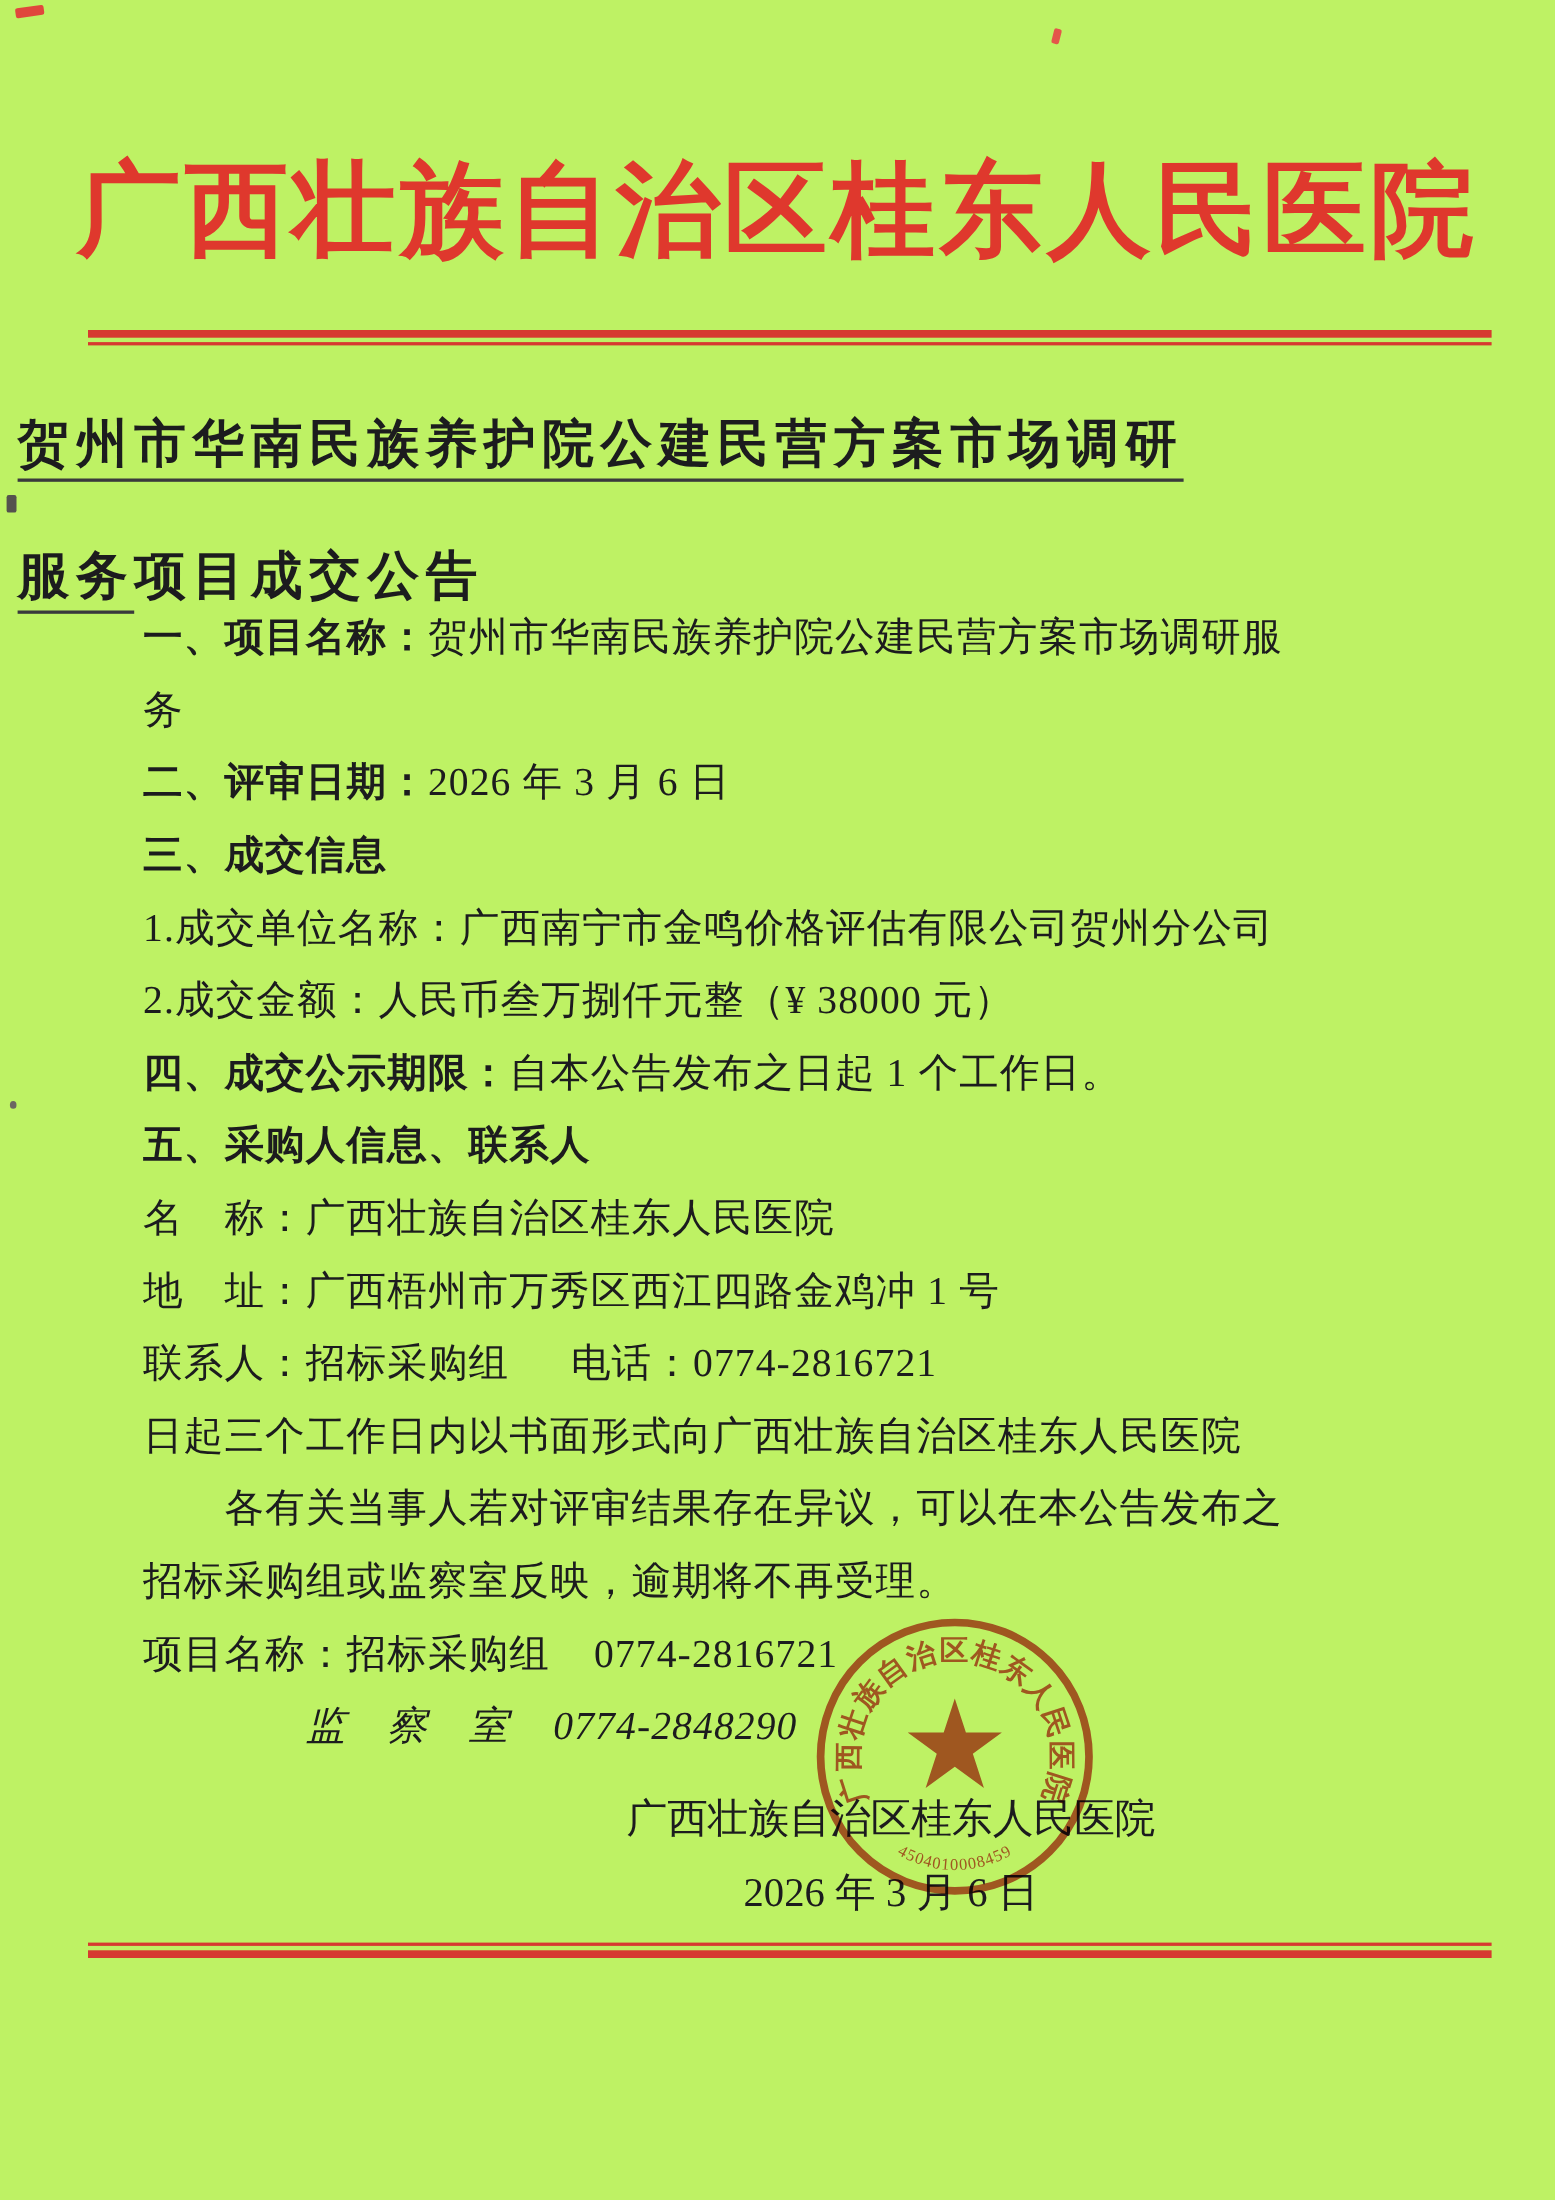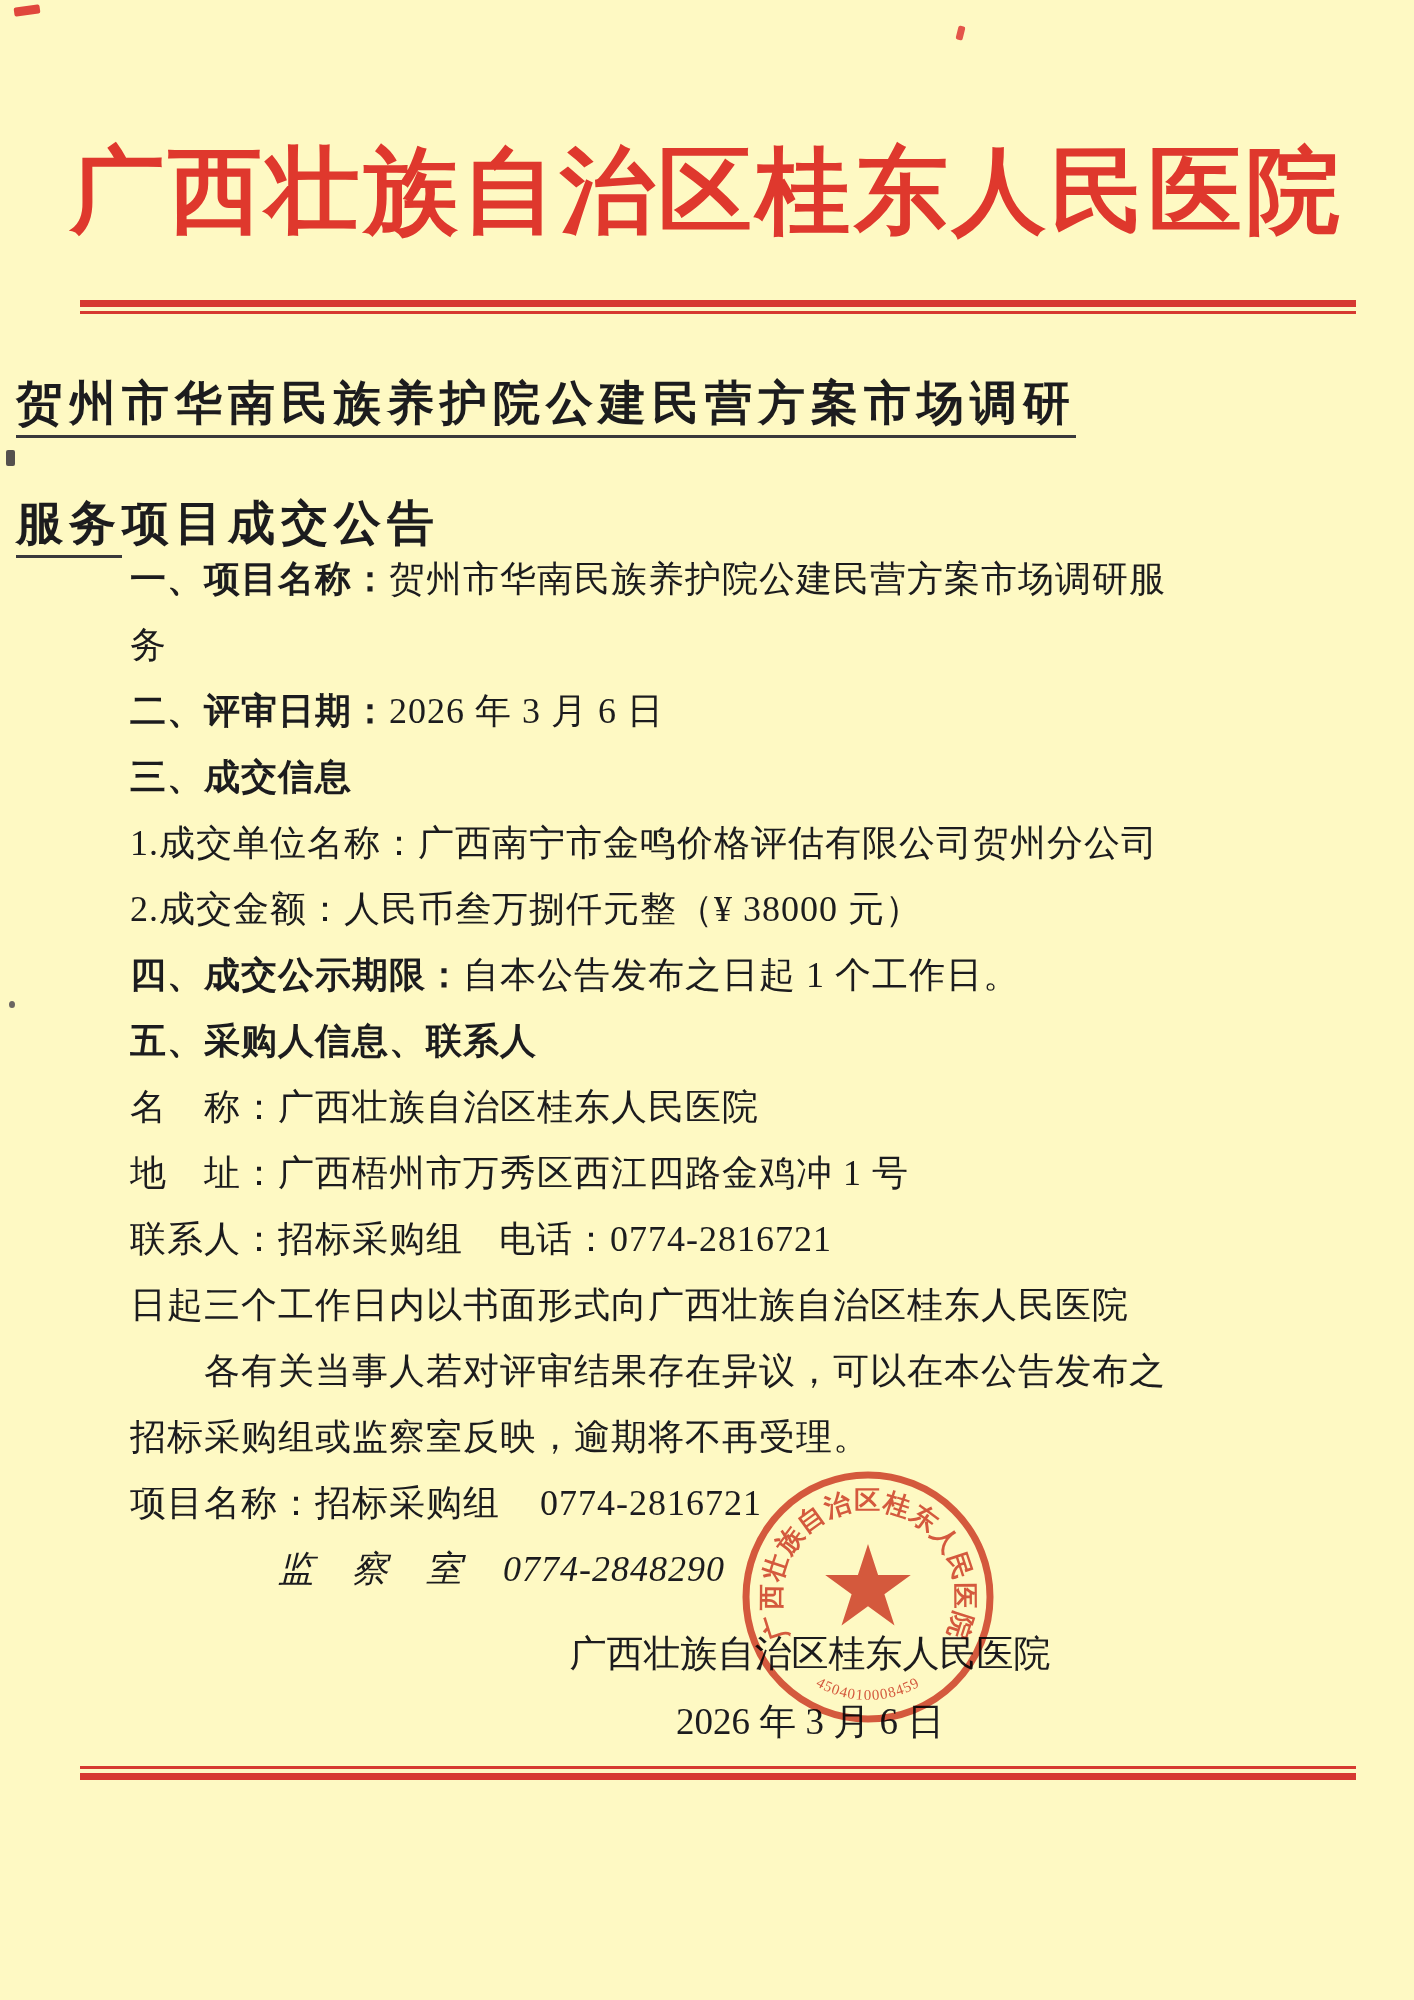--- a/index.html
+++ b/index.html
@@ -1,21 +1,21 @@
 <!DOCTYPE html>
 <html><head>
 <meta charset="utf-8">
 <style>
   html,body{margin:0;padding:0;}
   body{background:#9a9a9a;}
   .page{
     position:relative;
     width:1414px;height:2000px;
     margin:0 auto;
-    background:#fef9c3;
+    background:#bef264;
     overflow:hidden;
     font-family:"Liberation Serif","DejaVu Serif",serif;
     color:#1c1c1e;
   }
   
   .org-header{
     position:absolute;top:128px;left:0;width:100%;
     text-align:center;
     font-size:94px;font-weight:700;letter-spacing:4px;
     color:#df382d;
@@ -43,21 +43,21 @@
     text-decoration-color:#3a3a3c;
   }
   .doc-title-2{top:492px;}
   
   .body-block{
     position:absolute;top:546px;left:130px;width:1170px;
     font-size:36px;letter-spacing:1px;
   }
   .ln{height:66px;line-height:66px;white-space:nowrap;}
   .b{font-weight:700;font-family:Liberation Mono, monospace;}
-  .gap-tel{margin-left:36px;text-align:center;}
+  .gap-tel{margin-left:56px;text-align:center;}
   .gap-sm{margin-left:40px;}
   .indent-cm2{padding-left:148px;font-style:italic;}
   
   .sign-block{
     position:absolute;top:1620px;left:400px;width:820px;
     text-align:center;font-size:37px;
   }
   .sign-block .ln{height:68px;line-height:68px;}
   
   .stamp{

